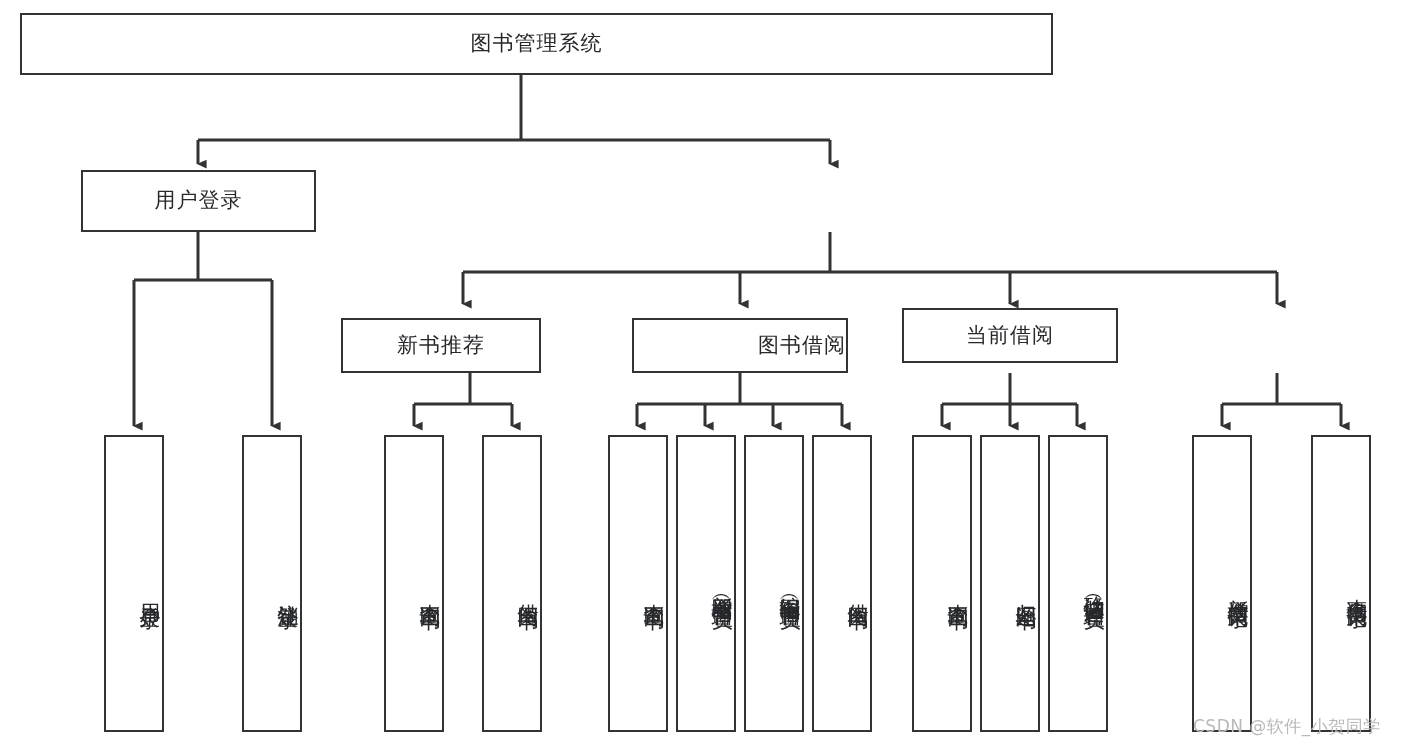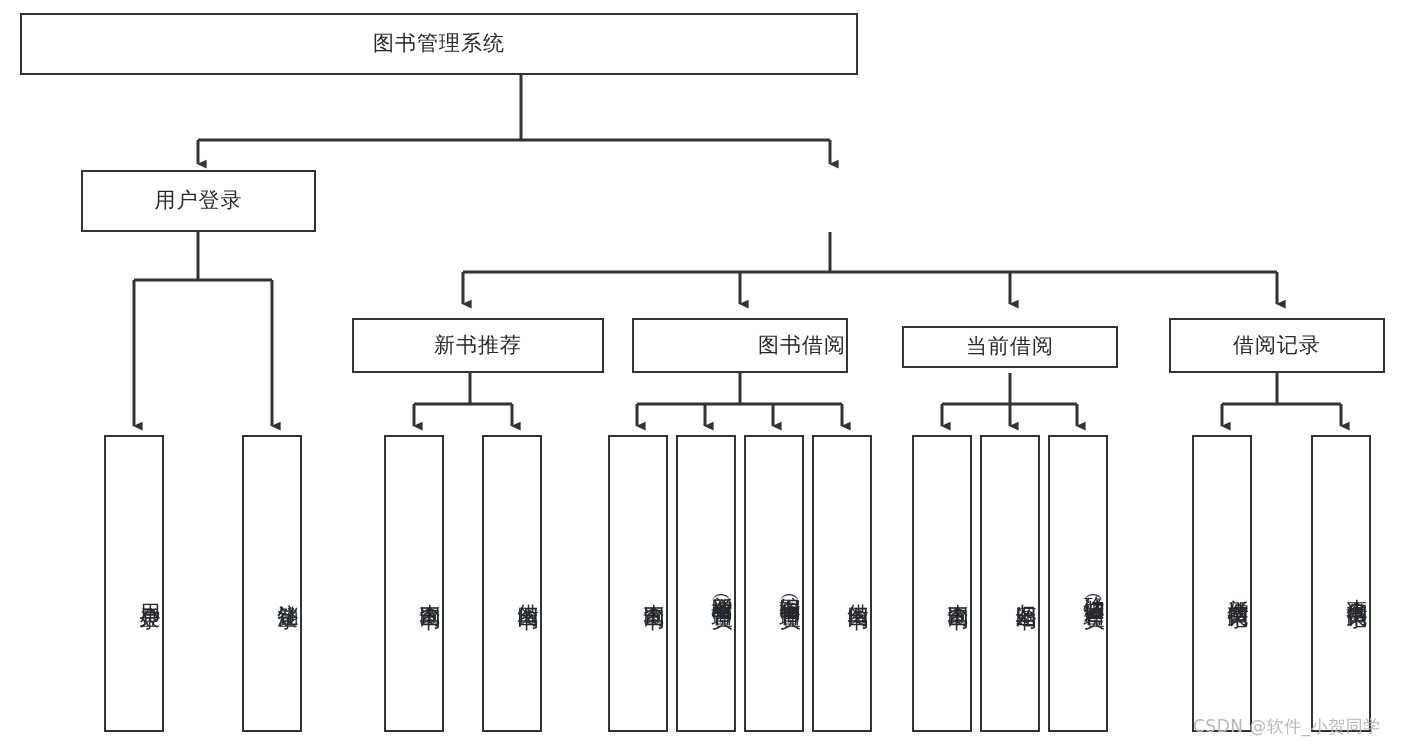--- a/index.html
+++ b/index.html
@@ -111,39 +111,36 @@
       <path d="M1010,404 L1010,426" marker-end="url(#arw)"></path>
       <path d="M1077,404 L1077,426" marker-end="url(#arw)"></path>
 
       <path d="M1277,373 L1277,404"></path>
       <path d="M1222,404 L1341,404"></path>
       <path d="M1222,404 L1222,426" marker-end="url(#arw)"></path>
       <path d="M1341,404 L1341,426" marker-end="url(#arw)"></path>
     </g>
   </svg>
 
-  <div class="node node-h" style="left:20px; top:13px; width:838px; height:62px;">
+  <div class="node node-h" style="left:20px; top:13px; width:1033px; height:62px;">
     <span>图书管理系统</span>
   </div>
 
   <div class="node node-h" style="left:81px; top:170px; width:235px; height:62px;">
     <span>用户登录</span>
   </div>
 
-  <div class="node node-h" style="left:352px; top:318px; width:252px; height:55px;">
+  <div class="node node-h" style="left:341px; top:318px; width:200px; height:55px;">
     <span>新书推荐</span>
   </div>
   <div class="node node-h" style="left:632px; top:318px; width:216px; height:55px;justify-content:flex-end;">
     <span>图书借阅</span>
   </div>
-  <div class="node node-h" style="left:902px; top:326px; width:216px; height:42px;">
+  <div class="node node-h" style="left:902px; top:308px; width:216px; height:55px;">
     <span>当前借阅</span>
-  </div>
-  <div class="node node-h" style="left:1169px; top:318px; width:216px; height:55px;">
-    <span>借阅记录</span>
   </div>
 
   <div class="node node-v" style="left:104px; top:435px; width:60px; height:297px;">
     <span>用户登录</span>
   </div>
   <div class="node node-v" style="left:242px; top:435px; width:60px; height:297px;">
     <span>注销登录</span>
   </div>
 
   <div class="node node-v" style="left:384px; top:435px; width:60px; height:297px;">

